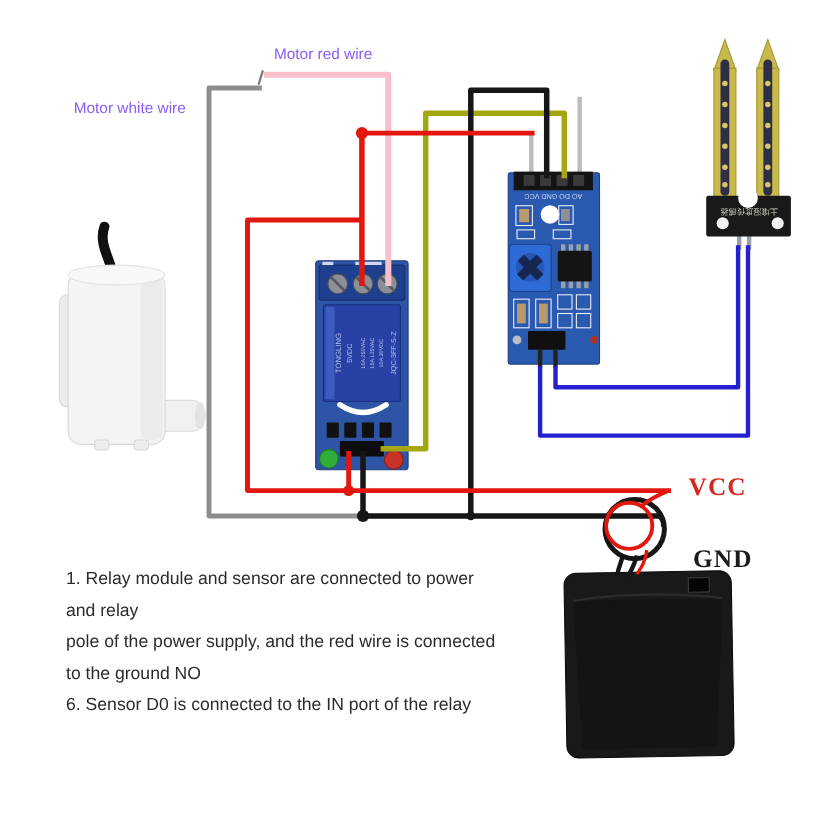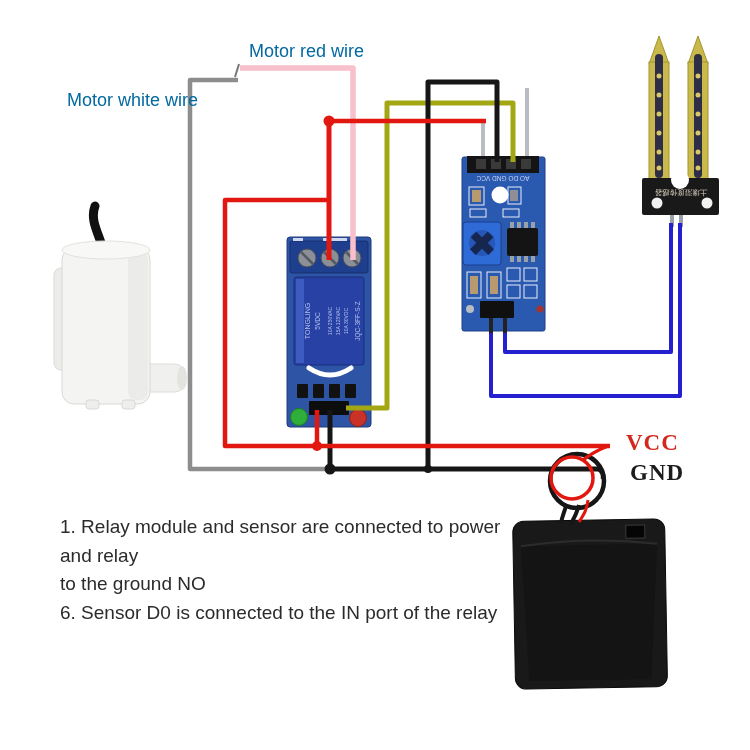--- a/index.html
+++ b/index.html
@@ -1,24 +1,24 @@
 <!DOCTYPE html>
 <html><head>
 <meta charset="utf-8">
 <style>
   html,body{margin:0;padding:0;background:#fff;}
   .canvas{
     position:relative;width:750px;height:750px;background:#ffffff;overflow:hidden;
     font-family:"Liberation Sans", sans-serif;
   }
   .canvas svg{position:absolute;left:0;top:0;}
-  .lbl{position:absolute;color:#0369a1;font-size:18px;white-space:nowrap;}
+  .lbl{position:absolute;color:#8b5cf6;font-size:14px;white-space:nowrap;}
   .lbl-vcc{position:absolute;font-family:"Liberation Serif",serif;font-weight:bold;font-size:23px;color:#d2281e;letter-spacing:1px;text-align:right;}
-  .lbl-gnd{position:absolute;font-family:"Liberation Serif",serif;font-weight:bold;font-size:23px;color:#1c1c1c;letter-spacing:1px;}
-  .instructions{position:absolute;left:60px;top:513px;width:450px;color:#2b2b2b;font-size:19px;line-height:28.5px;}
+  .lbl-gnd{position:absolute;font-family:"Liberation Serif",serif;font-weight:bold;font-size:23px;color:#1c1c1c;letter-spacing:1px;margin-top:35px;}
+  .instructions{position:absolute;left:60px;top:513px;width:450px;color:#2b2b2b;font-size:16px;line-height:28.5px;}
   .relay-txt{font-family:"Liberation Sans",sans-serif;fill:#b3c0ec;}
   .silk-txt{font-family:"Liberation Sans",sans-serif;fill:#c9d4ee;}
 </style>
 </head>
 <body>
 
 <div class="canvas">
 
 <svg width="750" height="750" viewBox="0 0 750 750">
 
@@ -207,16 +207,17 @@
 </svg>
 
   <div class="lbl" style="left:249px;top:41px;">Motor red wire</div>
   <div class="lbl" style="left:67px;top:90px;">Motor white wire</div>
   <div class="lbl-vcc" style="left:626px;top:430px;">VCC</div>
   <div class="lbl-gnd" style="left:630px;top:460px;">GND</div>
 
   <div class="instructions">
     <div>1. Relay module and sensor are connected to power</div>
     <div>and relay</div>
+    <div>pole of the power supply, and the red wire is connected</div>
     <div>to the ground NO</div>
     <div>6. Sensor D0 is connected to the IN port of the relay</div>
   </div>
 </div>
 
 </body></html>

